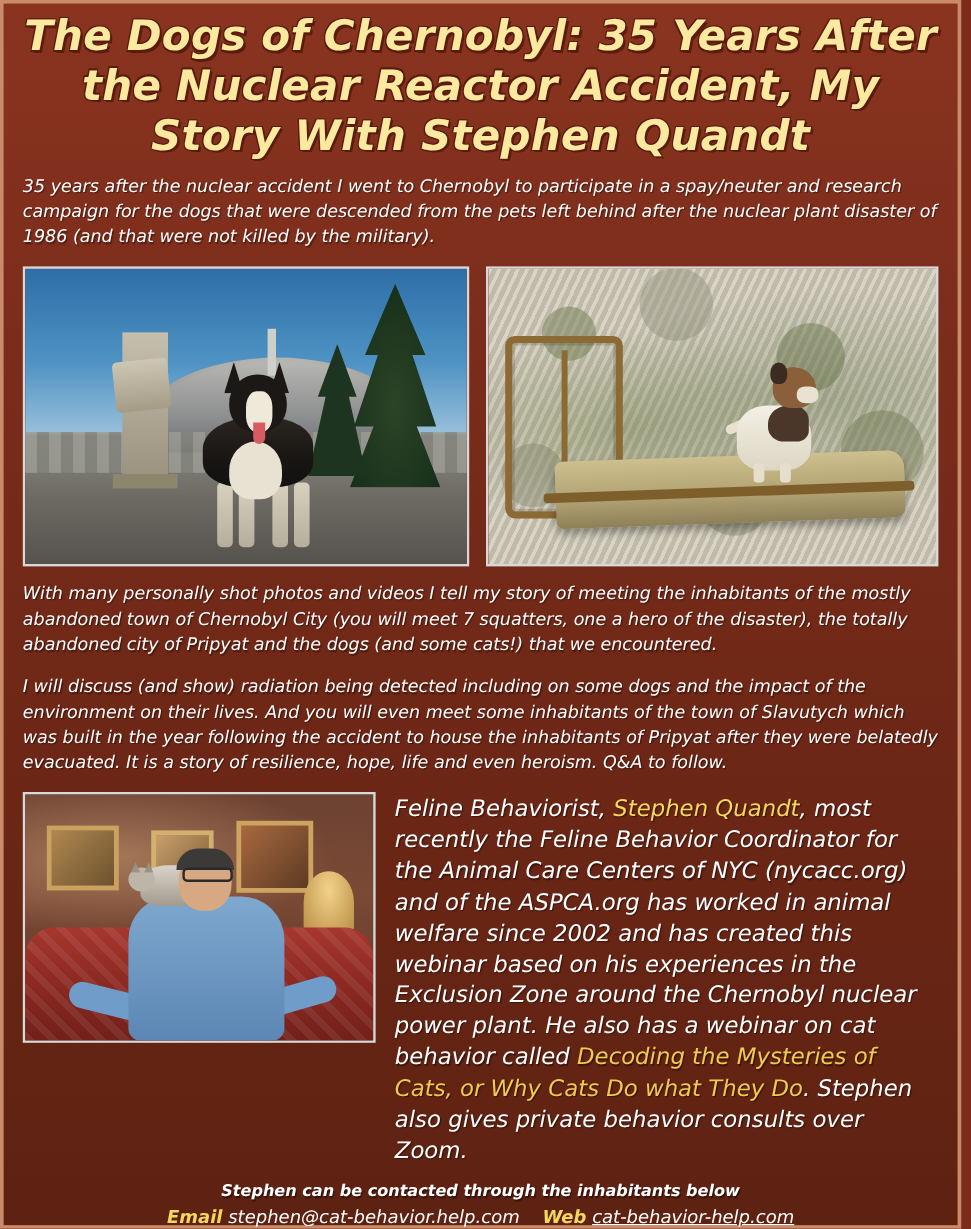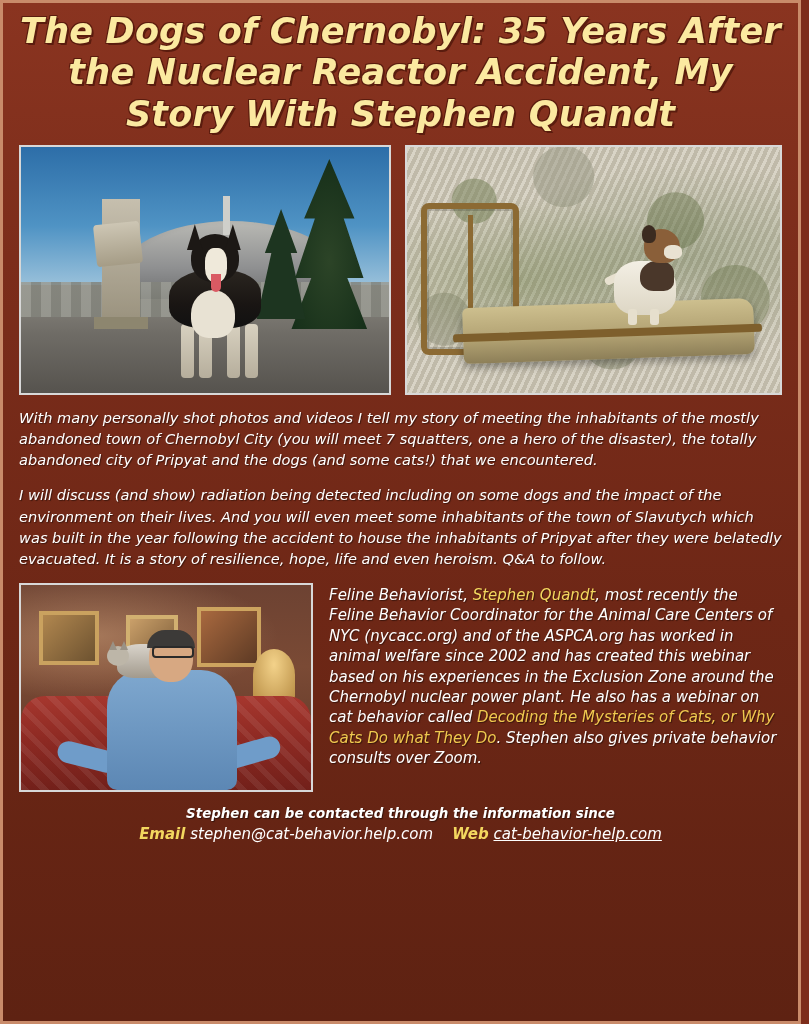--- a/index.html
+++ b/index.html
@@ -302,21 +302,21 @@
   }
   .cat-head {
     position: absolute; left: 86px; bottom: 124px; width: 22px; height: 20px;
     background: #bdb6a8; border-radius: 50%;
   }
   .cat-ear1 { position:absolute; left: 88px; bottom: 140px; width: 8px; height: 9px; background:#9a9286; clip-path: polygon(50% 0,100% 100%,0 100%); }
   .cat-ear2 { position:absolute; left: 99px; bottom: 140px; width: 8px; height: 9px; background:#9a9286; clip-path: polygon(50% 0,100% 100%,0 100%); }
 
   .author-text {
     color: #ffffff;
-    font-size: 15px;
+    font-size: 19px;
     line-height: 1.36;
     text-shadow: 1px 1px 1px rgba(0,0,0,0.45);
     padding-top: 2px;
   }
   .hl-name { color: #f3d75f; }
   .hl-webinar { color: #f0c94f; }
 
   .footer {
     text-align: center;
     margin-top: 14px;
@@ -335,20 +335,21 @@
   .label-gold { color: #f3d75f; font-weight: bold; }
   .web-link { color: #ffffff; text-decoration: underline; }
 </style>
 </head>
 <body>
 
 <div class="page">
 
   <h1 class="title">The Dogs of Chernobyl: 35 Years After the Nuclear Reactor Accident, My Story With Stephen Quandt</h1>
 
+  <p class="para">35 years after the nuclear accident I went to Chernobyl to participate in a spay/neuter and research campaign for the dogs that were descended from the pets left behind after the nuclear plant disaster of 1986 (and that were not killed by the military).</p>
 
   <div class="photos-row">
 
     <div class="photo photo-left">
       <div class="sky"></div>
       <div class="ground"></div>
       <div class="sarcophagus"></div>
       <div class="stack"></div>
       <div class="fence"></div>
       <div class="tree"></div>
@@ -416,21 +417,21 @@
       <div class="person-glasses"></div>
     </div>
 
     <div class="author-text">
       <span>Feline Behaviorist, </span><span class="hl-name">Stephen Quandt</span><span>, most recently the Feline Behavior Coordinator for the Animal Care Centers of NYC (nycacc.org) and of the ASPCA.org has worked in animal welfare since 2002 and has created this webinar based on his experiences in the Exclusion Zone around the Chernobyl nuclear power plant. He also has a webinar on cat behavior called </span><span class="hl-webinar">Decoding the Mysteries of Cats, or Why Cats Do what They Do</span><span>. Stephen also gives private behavior consults over Zoom.</span>
     </div>
 
   </div>
 
   <div class="footer">
-    <div class="footer-line1">Stephen can be contacted through the information since</div>
+    <div class="footer-line1">Stephen can be contacted through the inhabitants below</div>
     <div class="footer-line2">
       <span class="label-gold">Email</span>
       <span>stephen@cat-behavior.help.com</span>
       &nbsp;&nbsp;
       <span class="label-gold">Web</span>
       <span class="web-link">cat-behavior-help.com</span>
     </div>
   </div>
 
 </div>

